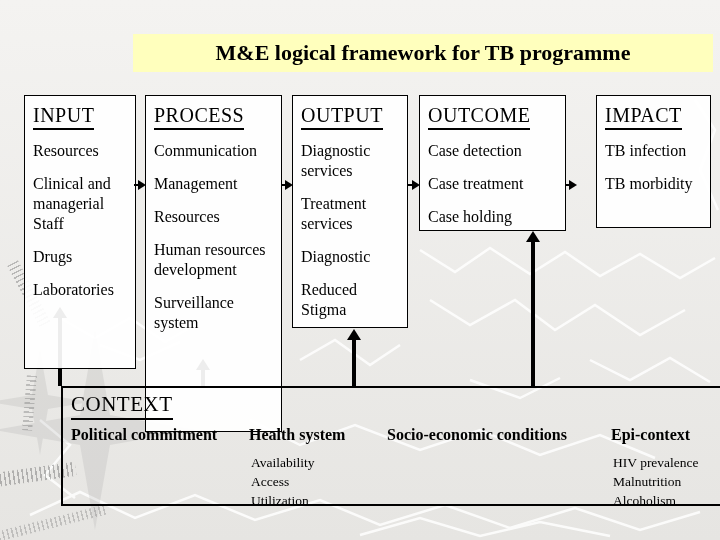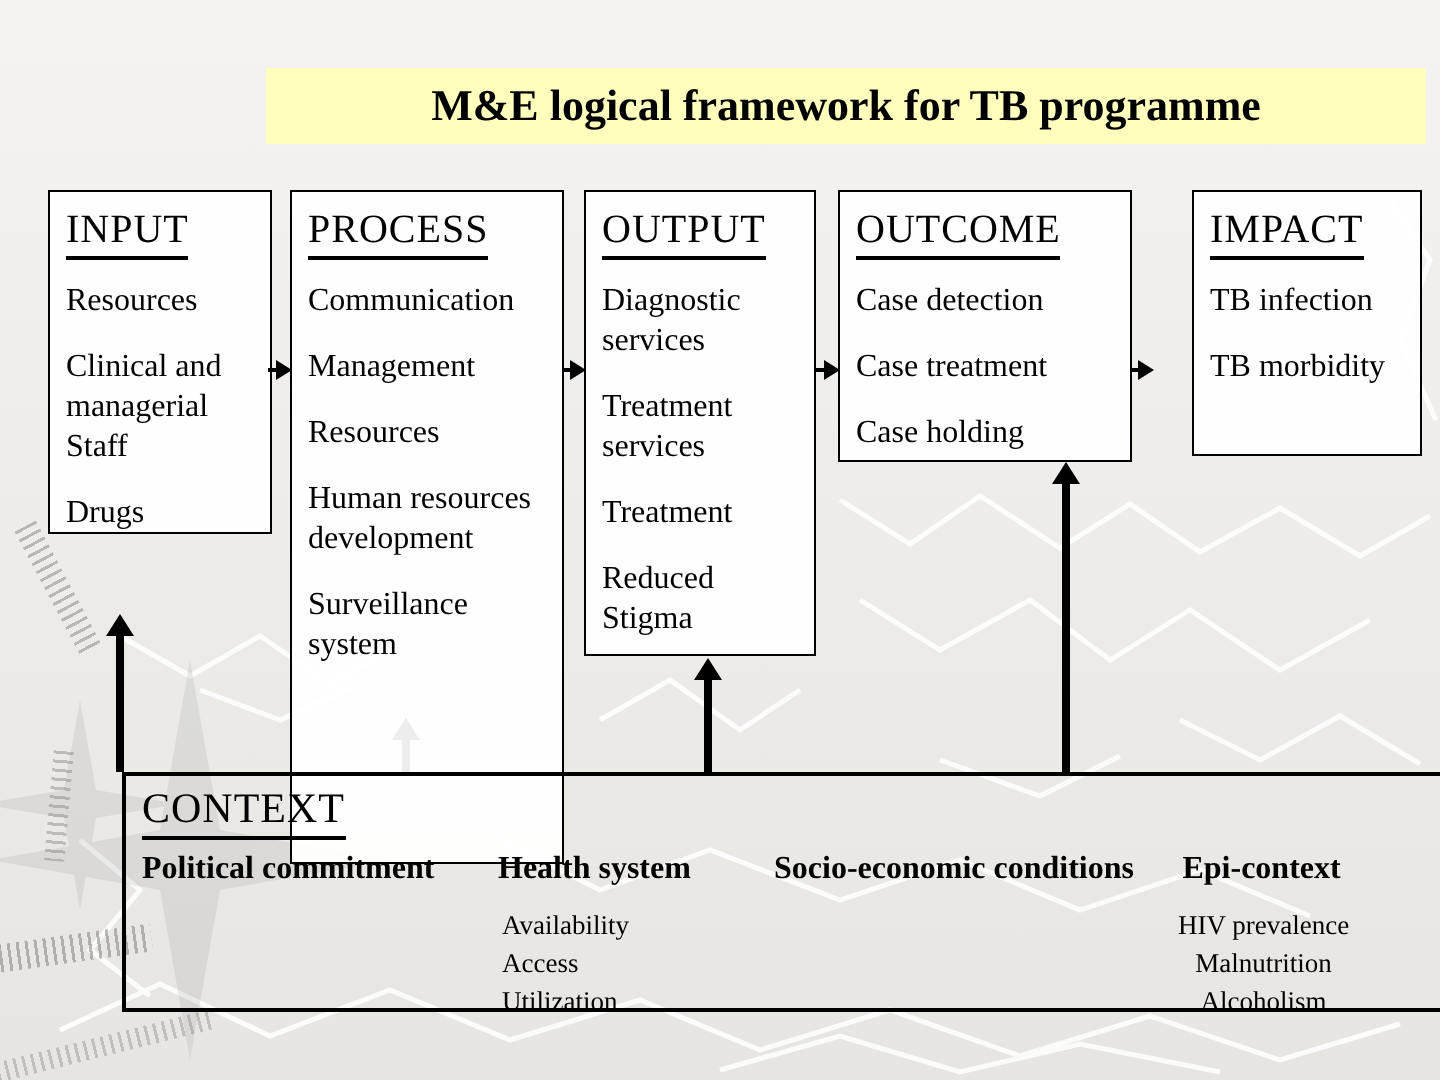--- a/index.html
+++ b/index.html
@@ -17,21 +17,21 @@
 
   .slide-title{
     position:absolute;z-index:2;left:133px;top:34px;width:580px;height:38px;
     background:#ffffbd;text-align:center;line-height:38px;
     font-size:22px;font-weight:bold;
   }
   .box{
     position:absolute;z-index:2;background:rgba(255,255,255,.93);
     border:1px solid #000;box-sizing:border-box;padding:8px 8px 0 8px;overflow:hidden;
   }
-  #box-input  {left:24px; top:95px;width:112px;height:172px;}
+  #box-input  {left:24px; top:95px;width:112px;height:274px;}
   #box-process{left:145px;top:95px;width:137px;height:337px;}
   #box-output {left:292px;top:95px;width:116px;height:233px;}
   #box-outcome{left:419px;top:95px;width:147px;height:136px;}
   #box-impact {left:576px;top:95px;width:115px;height:133px;margin-left:20px;}
   .box-heading{
     display:inline-block;font-size:20px;letter-spacing:.5px;
     border-bottom:2px solid #000;padding-bottom:1px;margin-bottom:11px;
   }
   .box-item{font-size:16px;line-height:20px;margin-bottom:13px;}
 
@@ -56,21 +56,21 @@
     border:2px solid #000;box-sizing:border-box;background:transparent;margin-left:37px;
   }
   .context-heading{
     position:absolute;left:8px;top:4px;font-size:21px;letter-spacing:.5px;
     border-bottom:2px solid #000;padding-bottom:1px;
   }
   .factor{position:absolute;top:38px;}
   #factor-0{left:8px;}
   #factor-1{left:186px;}
   #factor-2{left:324px;}
-  #factor-3{left:524px;text-align:center;}
+  #factor-3{left:548px;}
   .factor-label{font-size:16px;font-weight:bold;white-space:nowrap;}
   .factor-subs{margin-top:9px;padding-left:2px;}
   .factor-sub{font-size:13.5px;line-height:19px;white-space:nowrap;}
 </style>
 </head>
 <body>
 
 <div class="slide">
 
   <svg class="bgtex" width="720" height="540">
@@ -114,21 +114,21 @@
     <div class="box-item">Management</div>
     <div class="box-item">Resources</div>
     <div class="box-item">Human resources development</div>
     <div class="box-item">Surveillance system</div>
   </div>
 
   <div class="box" id="box-output">
     <div><span class="box-heading">OUTPUT</span></div>
     <div class="box-item">Diagnostic services</div>
     <div class="box-item">Treatment services</div>
-    <div class="box-item">Treatment</div>
+    <div class="box-item">Diagnostic</div>
     <div class="box-item">Reduced Stigma</div>
   </div>
 
   <div class="box" id="box-outcome">
     <div><span class="box-heading">OUTCOME</span></div>
     <div class="box-item">Case detection</div>
     <div class="box-item">Case treatment</div>
     <div class="box-item">Case holding</div>
   </div>
 

